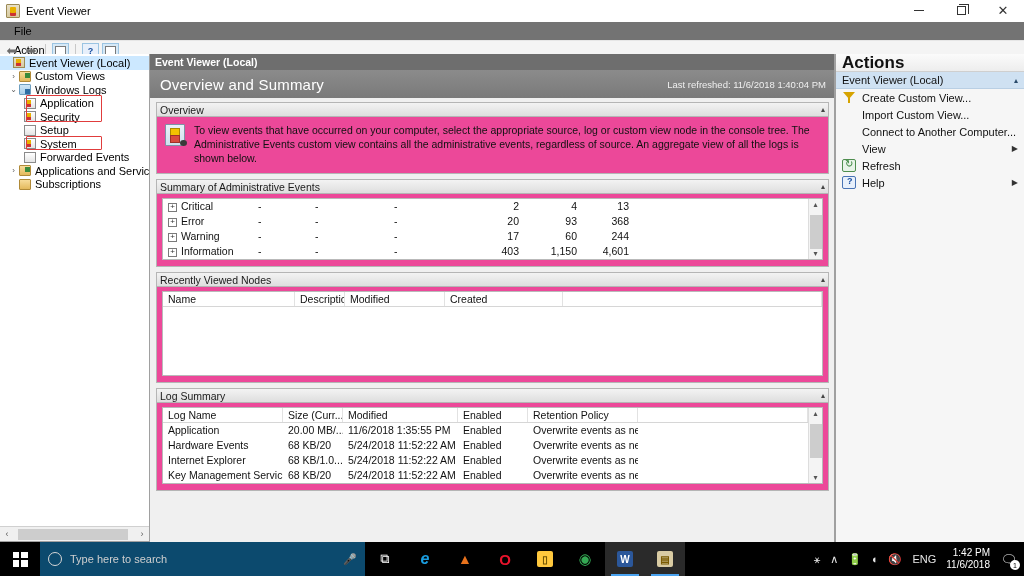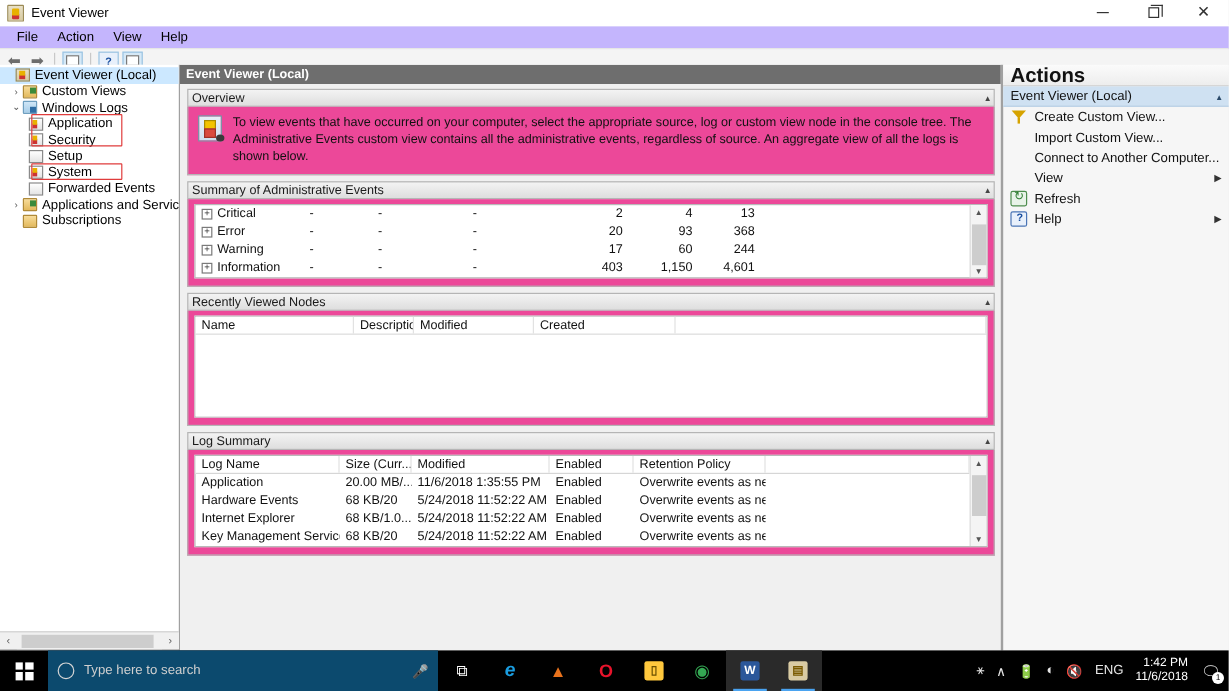--- a/index.html
+++ b/index.html
@@ -43,23 +43,24 @@
     display: flex; align-items: center; justify-content: center;
     color: #333; font-size: 11px;
   }
   .glyph-min { display:block; width: 10px; height: 1px; background: #333; }
   .glyph-max { display:block; width: 9px; height: 9px; border: 1px solid #333; position: relative; }
   .glyph-max::after { content:""; position:absolute; left:1px; top:-3px; width:9px; height:9px; border:1px solid #333; border-bottom:none; border-left:none;}
   .glyph-close { font-size: 13px; line-height: 1; font-family: "DejaVu Sans", sans-serif; }
 
   
   .menubar {
-    height: 19px; background: #c4b5fd;
+    height: 19px; background: #737373;
     display: flex; align-items: flex-start; padding-left: 6px;
     border-bottom: 1px solid #e6e6e6;
+    flex-direction: column;
   }
   .menu-item { padding: 0 8px; font-size: 11px; color: #000; line-height: 19px; }
 
   
   .toolbar {
     height: 20px; background: #f4f4f4;
     display: flex; align-items: center; padding-left: 4px; gap: 3px;
     border-bottom: 1px solid #cfcfcf;
   }
   .tb-arrow { width: 16px; height: 16px; display:flex; align-items:center; justify-content:center; color:#6d6d6d; font-size:13px; }
@@ -394,20 +395,24 @@
         <div class="hs-arrow">‹</div>
         <div class="hs-track">
             <div class="hs-thumb"></div>
           </div>
         <div class="hs-arrow">›</div>
       </div>
     </div>
 
     <div class="content-pane">
       <div class="node-bar">Event Viewer (Local)</div>
+      <div class="overview-head">
+        <span class="overview-title">Overview and Summary</span>
+        <span class="refreshed">Last refreshed: 11/6/2018 1:40:04 PM</span>
+      </div>
 
       <div class="sections">
 
         <div class="section">
           <div class="sec-head">
             <span>Overview</span>
             <span class="sec-chev">▴</span>
           </div>
           <div class="sec-body" style="padding:0;">
             <div class="ov-body">

